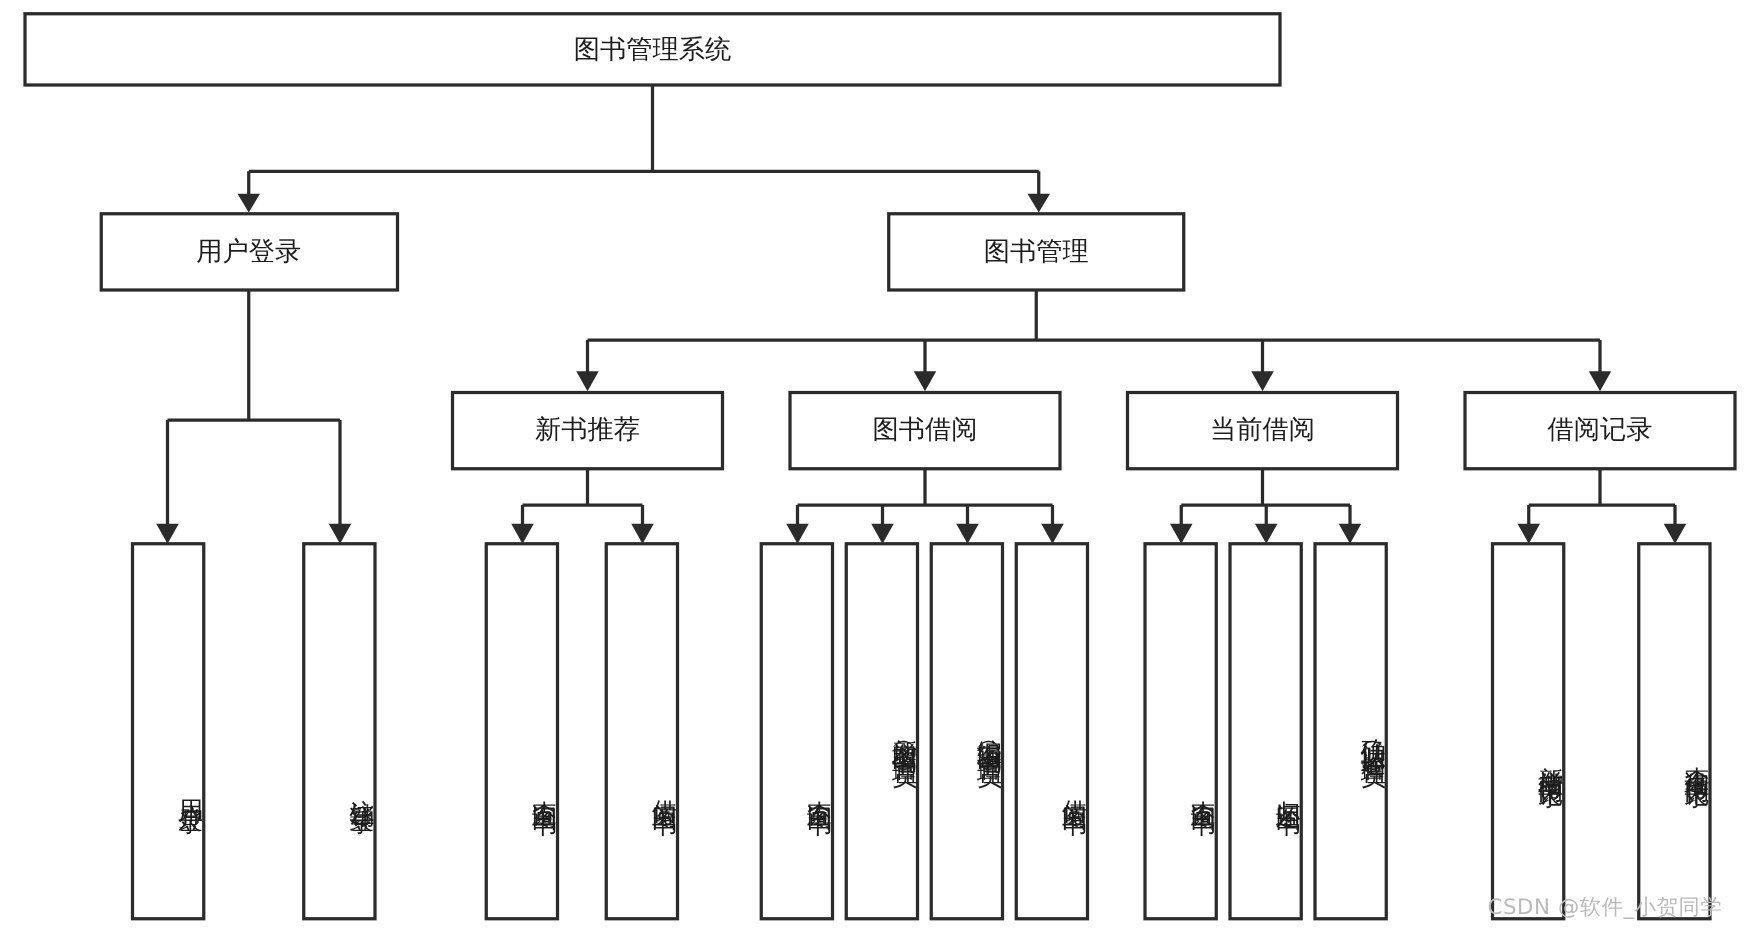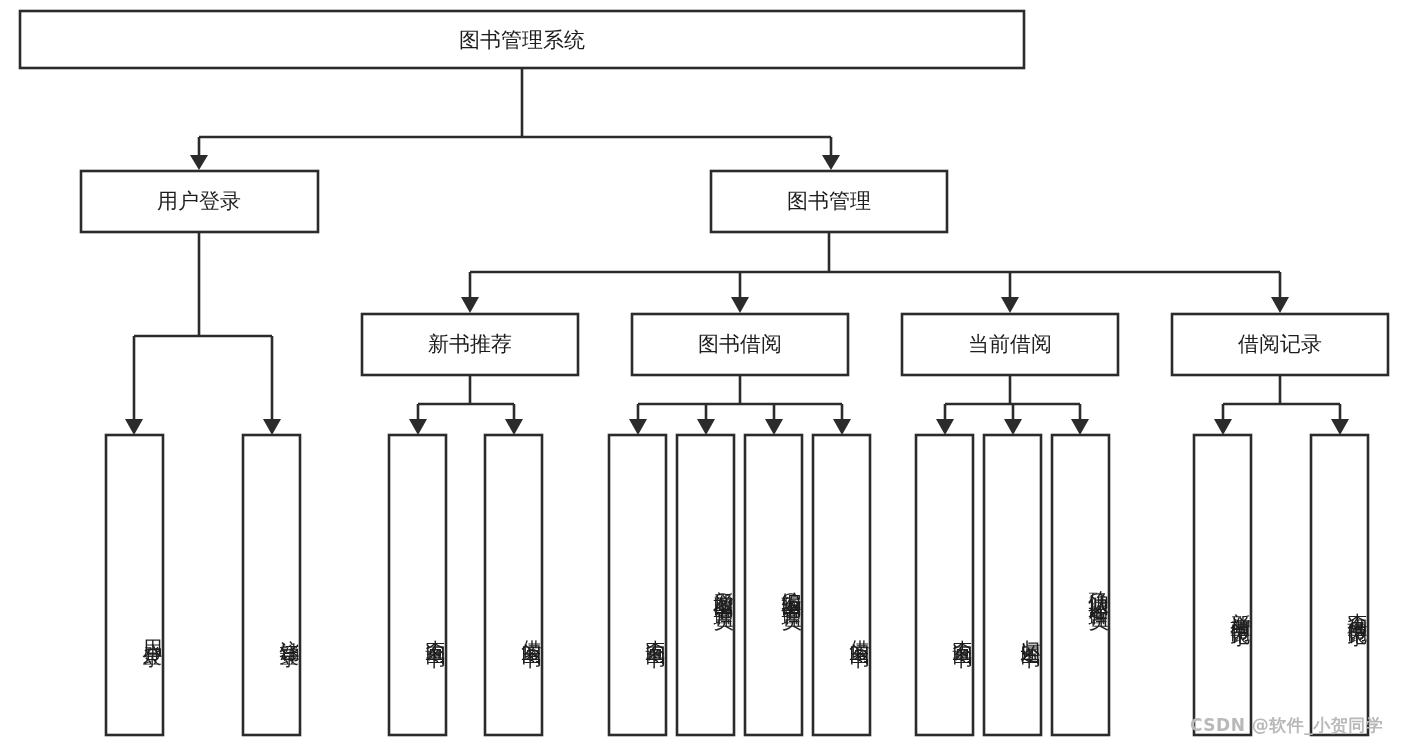--- a/index.html
+++ b/index.html
@@ -67,21 +67,20 @@
   }
   .watermark {
     position: absolute;
     left: 1190px;
     top: 714px;
     font-family: "DejaVu Sans", "Liberation Sans", sans-serif;
     font-size: 17px;
     color: #b9b9b9;
     letter-spacing: 0.5px;
     white-space: nowrap;
-    font-weight: bold;
   }
 </style>
 </head>
 <body>
 
 <div id="diagram-root">
 
   <svg id="flow-svg" viewBox="0 0 1405 747">
 
     <g>

